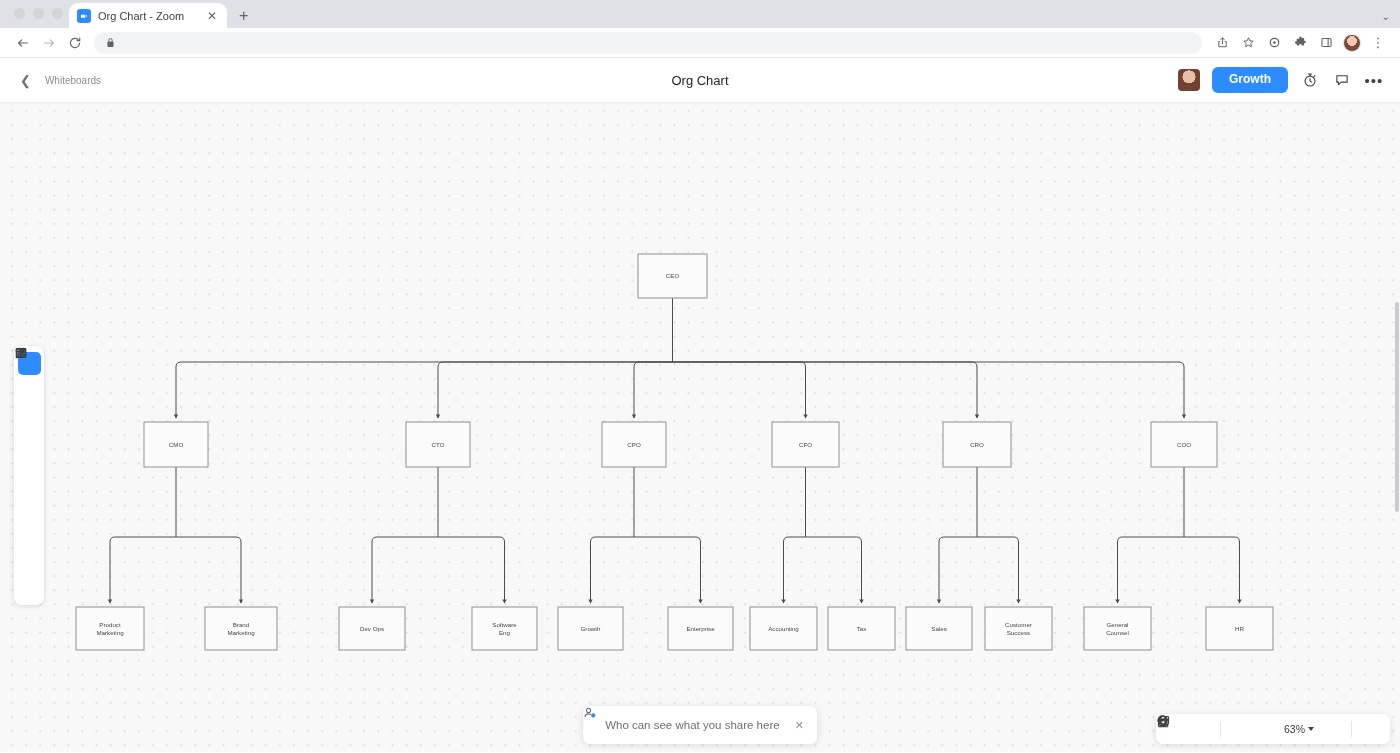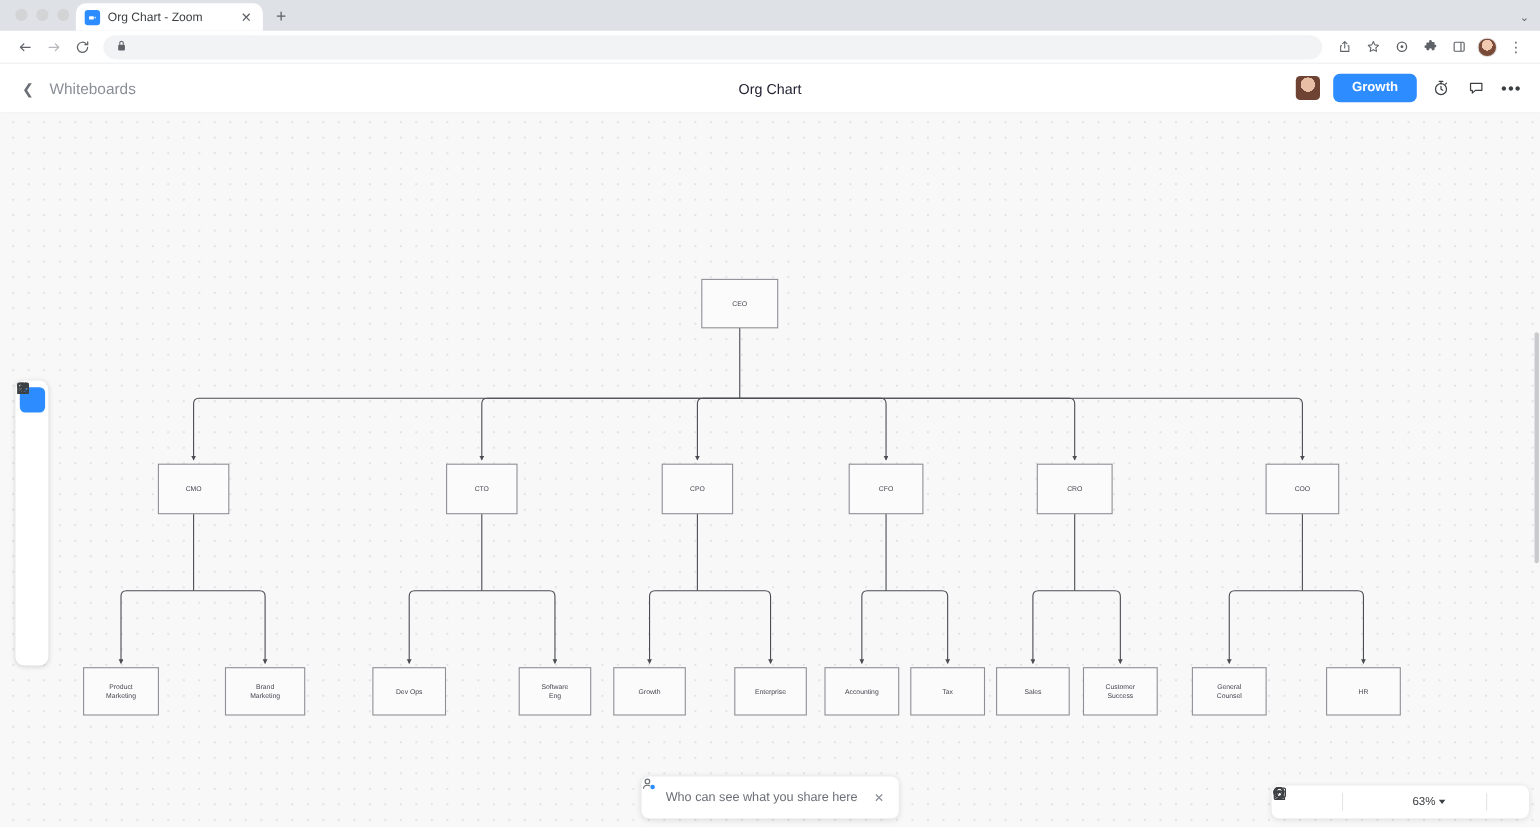--- a/index.html
+++ b/index.html
@@ -10,21 +10,21 @@
   }
 
   
   .browser-tabstrip {
     height: 28px; background: #dee1e6;
     display: flex; align-items: flex-end; position: relative;
   }
   .traffic-lights { display: flex; gap: 8px; padding: 0 0 9px 14px; align-items: center; }
   .tl { width: 11px; height: 11px; border-radius: 50%; background: #d3d4d6; }
   .tab {
-    height: 25px; width: 170px; background: #ffffff;
+    height: 25px; width: 158px; background: #ffffff;
     border-radius: 9px 9px 0 0; display: flex; align-items: center;
     padding: 0 8px; gap: 7px; margin-left: 6px; position: relative;
   }
   .tab-fav {
     width: 14px; height: 14px; border-radius: 3px; background: #2d8cff;
     flex: 0 0 14px; display:flex; align-items:center; justify-content:center;
   }
   .tab-fav svg { display:block; }
   .tab-title {
     font-size: 11px; color: #3c4043; white-space: nowrap;
@@ -61,21 +61,21 @@
   .app {
     position: relative; width: 1400px; height: 694px; background: #f7f7f8;
   }
   .app-header {
     height: 44px; background: #ffffff; display: flex; align-items: center;
     padding: 0 16px; position: relative; z-index: 20;
     box-shadow: 0 1px 2px rgba(0,0,0,0.06);
   }
   .hdr-left { display: flex; align-items: center; gap: 10px; width: 300px; }
   .back-chevron { font-size: 13px; color: #6b6f76; padding: 4px; line-height: 1; }
-  .breadcrumb { font-size: 14px; color: #8a8e96; }
+  .breadcrumb { font-size: 10px; color: #8a8e96; }
   .hdr-title {
     position: absolute; left: 0; right: 0; text-align: center;
     font-size: 13px; color: #232333; pointer-events: none;
   }
   .hdr-right { margin-left: auto; display: flex; align-items: center; gap: 12px; z-index: 2; }
   .avatar-lg {
     width: 22px; height: 22px; border-radius: 4px;
     background: radial-gradient(circle at 50% 36%, #e8bfa5 0 36%, #6e4334 37% 100%);
   }
   .share-btn {

